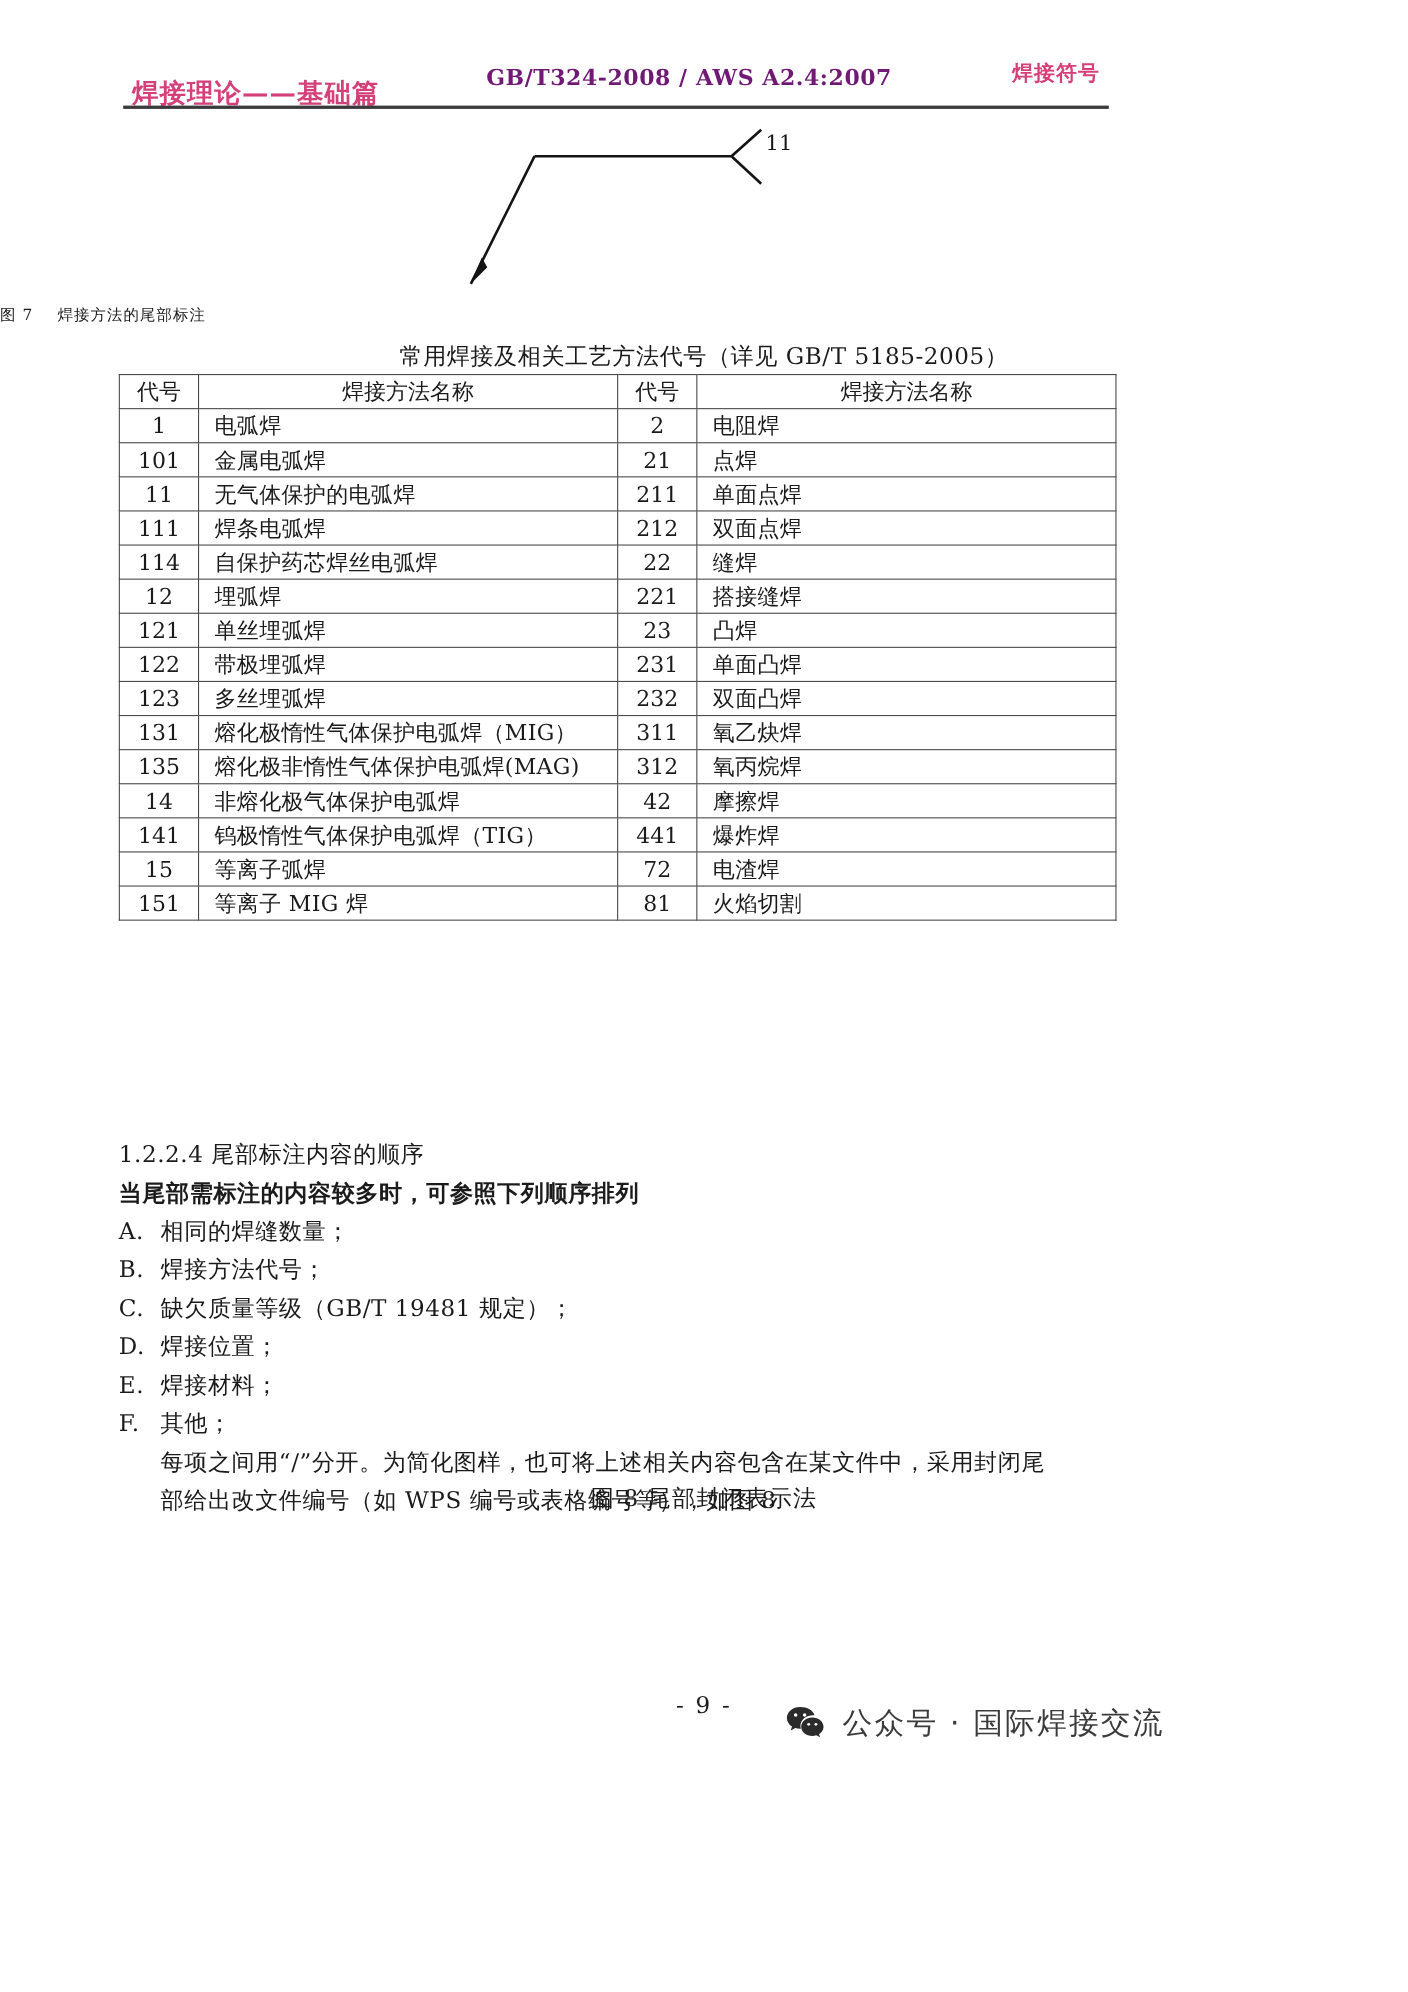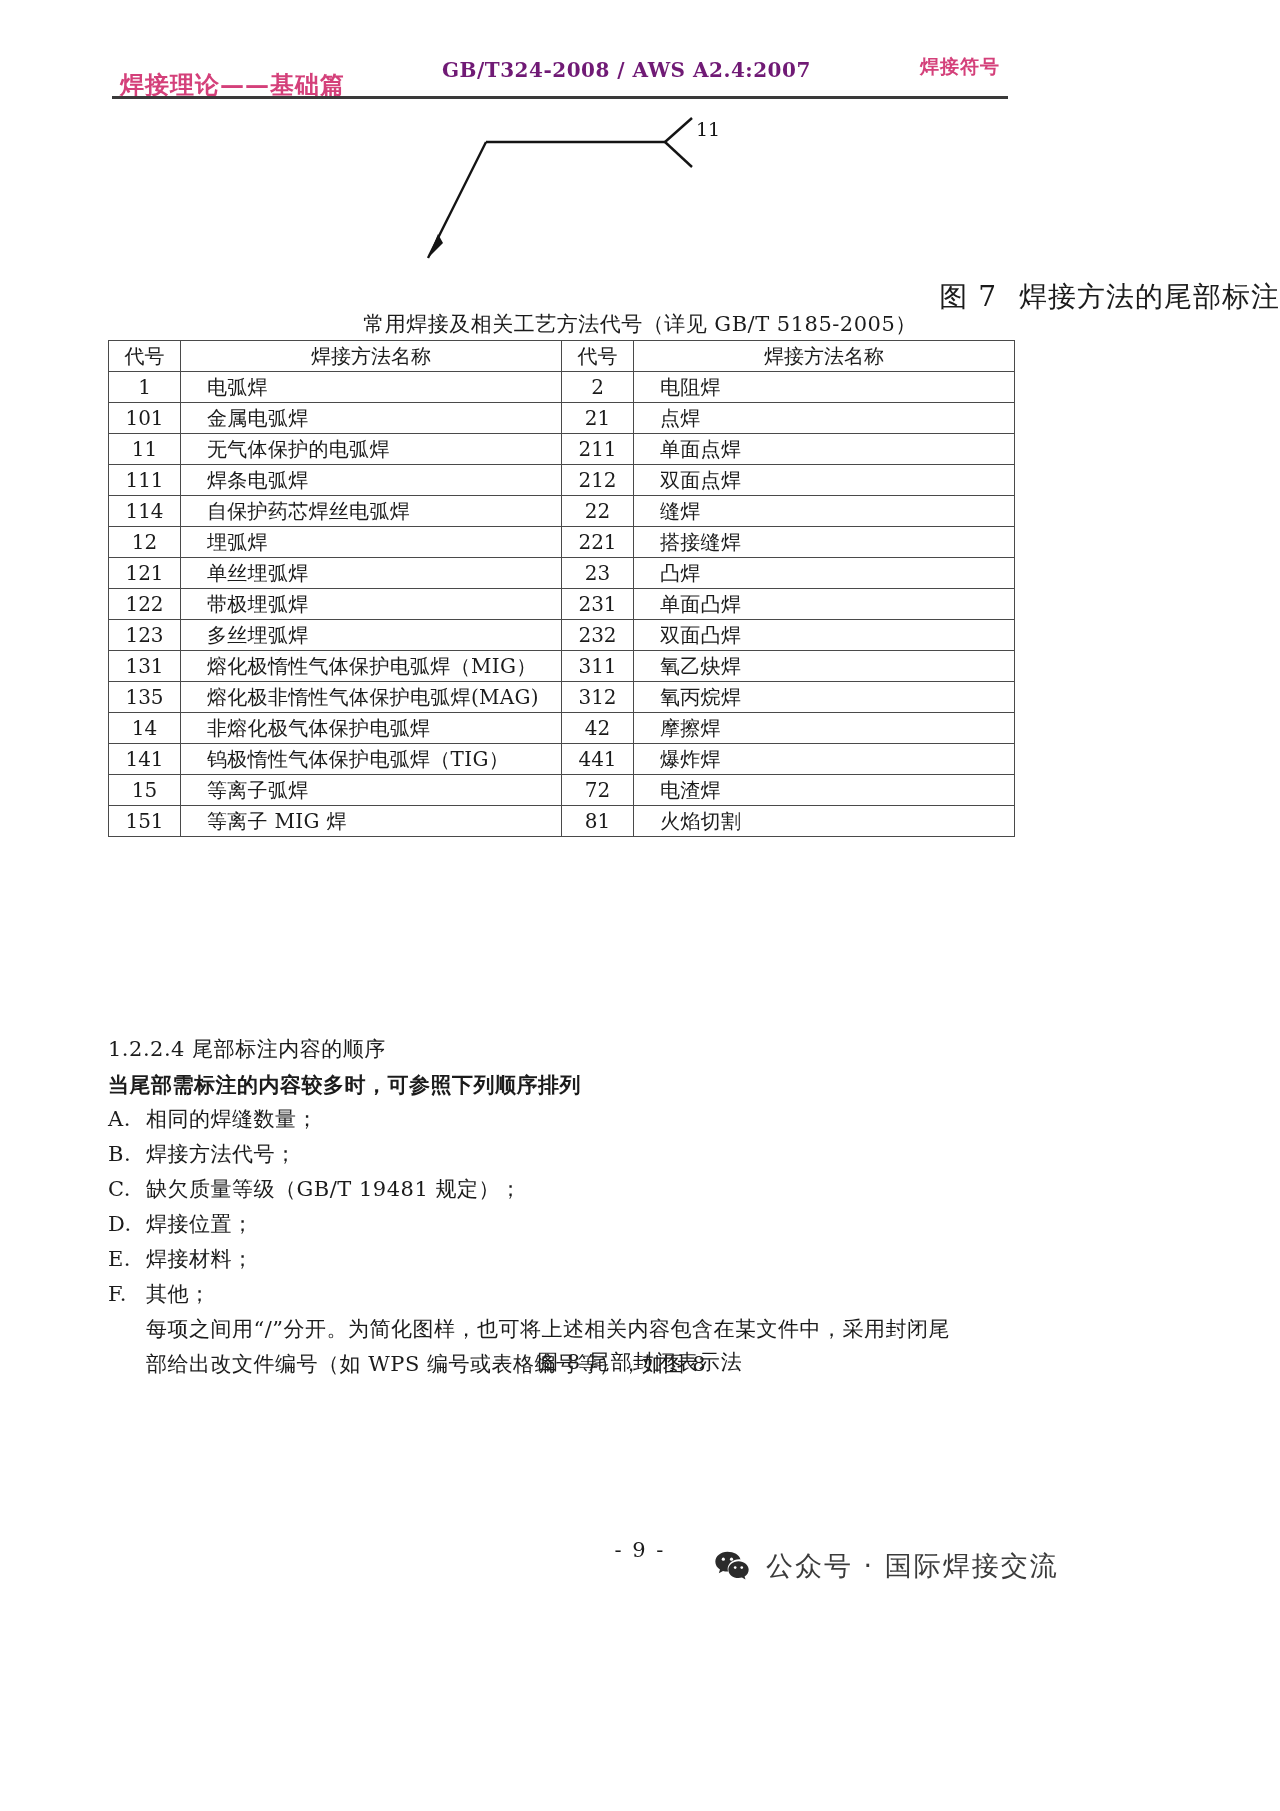--- a/index.html
+++ b/index.html
@@ -75,22 +75,22 @@
     position: absolute;
     left: 380px;
     top: 110px;
     width: 340px;
     height: 165px;
   }
   .fig7-caption {
     position: absolute;
     left: 0; top: 278px;
     width: 1280px;
-    text-align: right;
-    font-size: 28px;
+    text-align: left;
+    font-size: 14px;
     letter-spacing: 1px;
   }
   .fig7-caption .gap { display:inline-block; width: 22px; }
   .table-title {
     position: absolute;
     left: 0; top: 310px;
     width: 1280px;
     text-align: center;
     font-size: 21px;
     letter-spacing: 0.5px;
@@ -118,21 +118,21 @@
     font-size: 20px;
   }
   .code-table col.c-code { width: 72px; }
   .code-table col.c-name { width: 381px; }
   .code-table td.code {
     text-align: center;
     font-family: "DejaVu Serif", "Liberation Serif", serif;
   }
   .code-table td.name {
     text-align: left;
-    padding-left: 26px;
+    padding-left: 14px;
     letter-spacing: 0.3px;
     white-space: nowrap;
   }
 
   
   .body-text {
     position: absolute;
     left: 108px;
     top: 1032px;
     width: 920px;

